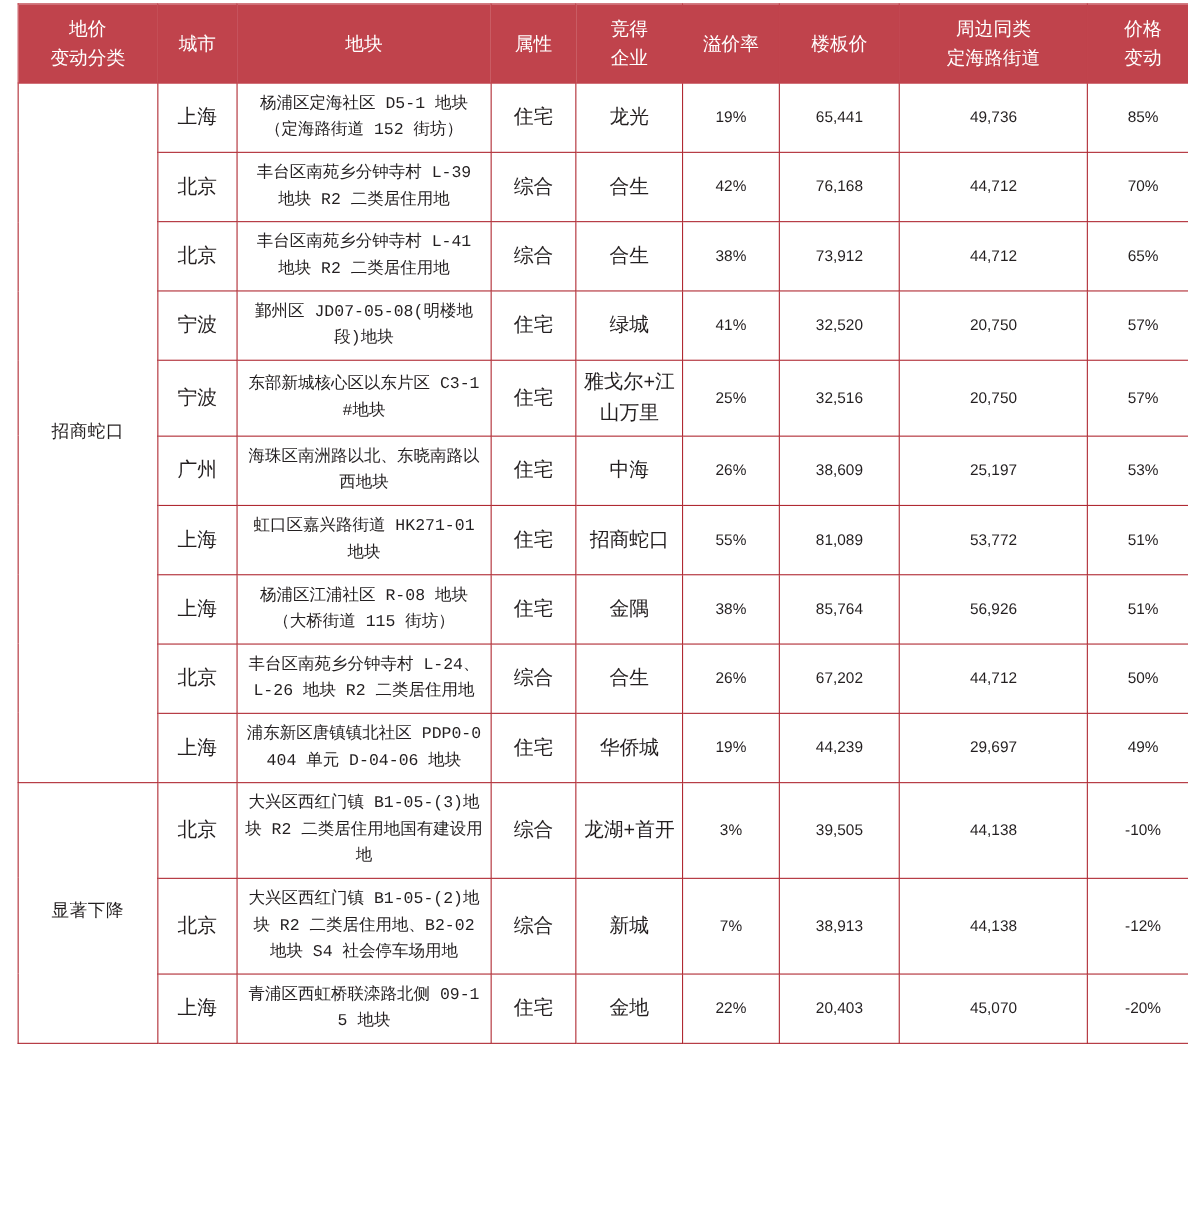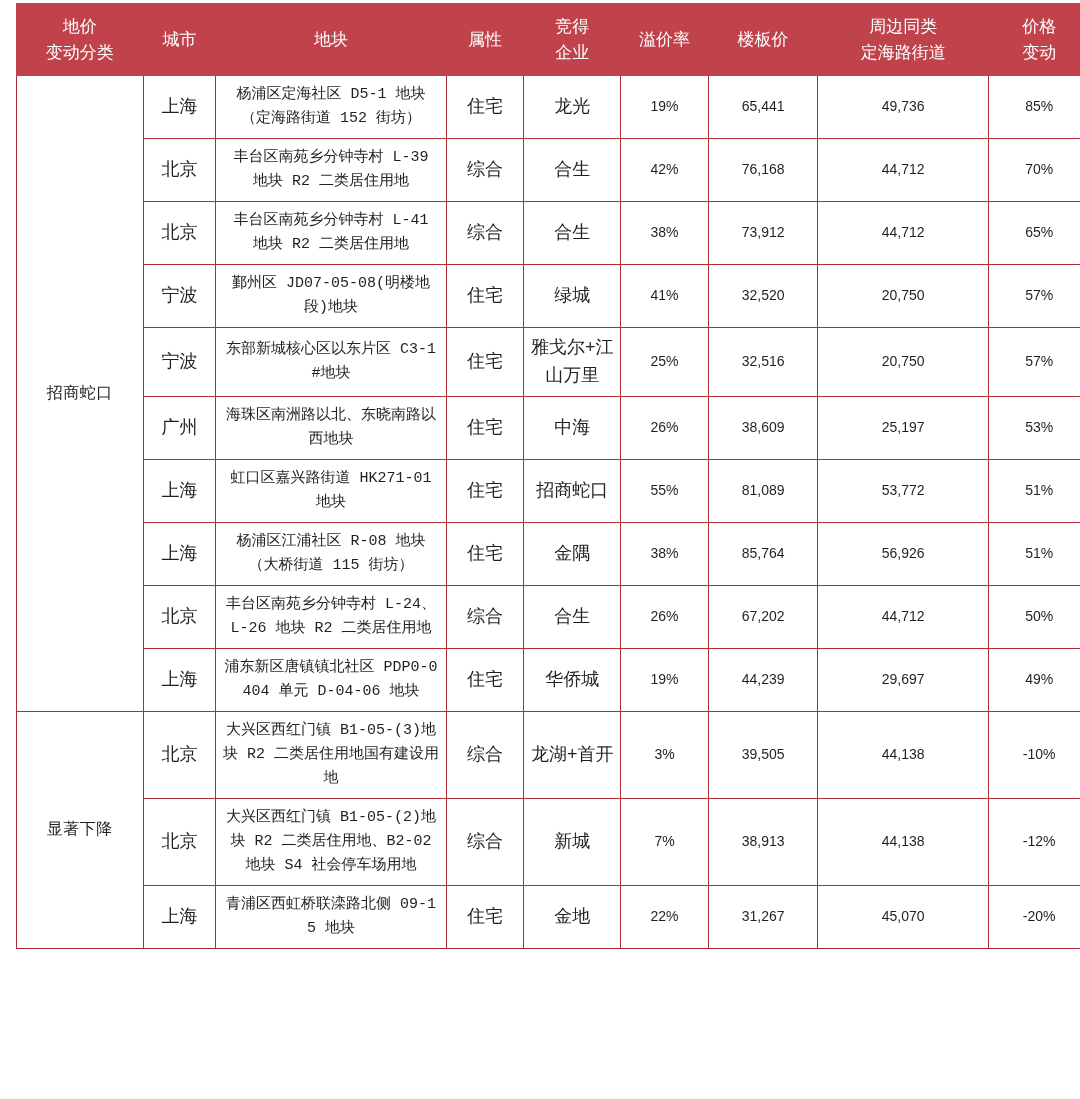--- a/index.html
+++ b/index.html
@@ -247,19 +247,19 @@
           <td class="num-cell">38,913</td>
           <td class="num-cell">44,138</td>
           <td class="num-cell">-12%</td>
         </tr>
         <tr>
           <td class="city-cell">上海</td>
           <td class="parcel-cell">青浦区西虹桥联滦路北侧 09-15 地块</td>
           <td class="attr-cell">住宅</td>
           <td class="firm-cell">金地</td>
           <td class="num-cell">22%</td>
-          <td class="num-cell">31,267</td>
+          <td class="num-cell">20,403</td>
           <td class="num-cell">45,070</td>
           <td class="num-cell">-20%</td>
         </tr>
       </tbody>
   </table>
 </div>
 
 </body></html>

